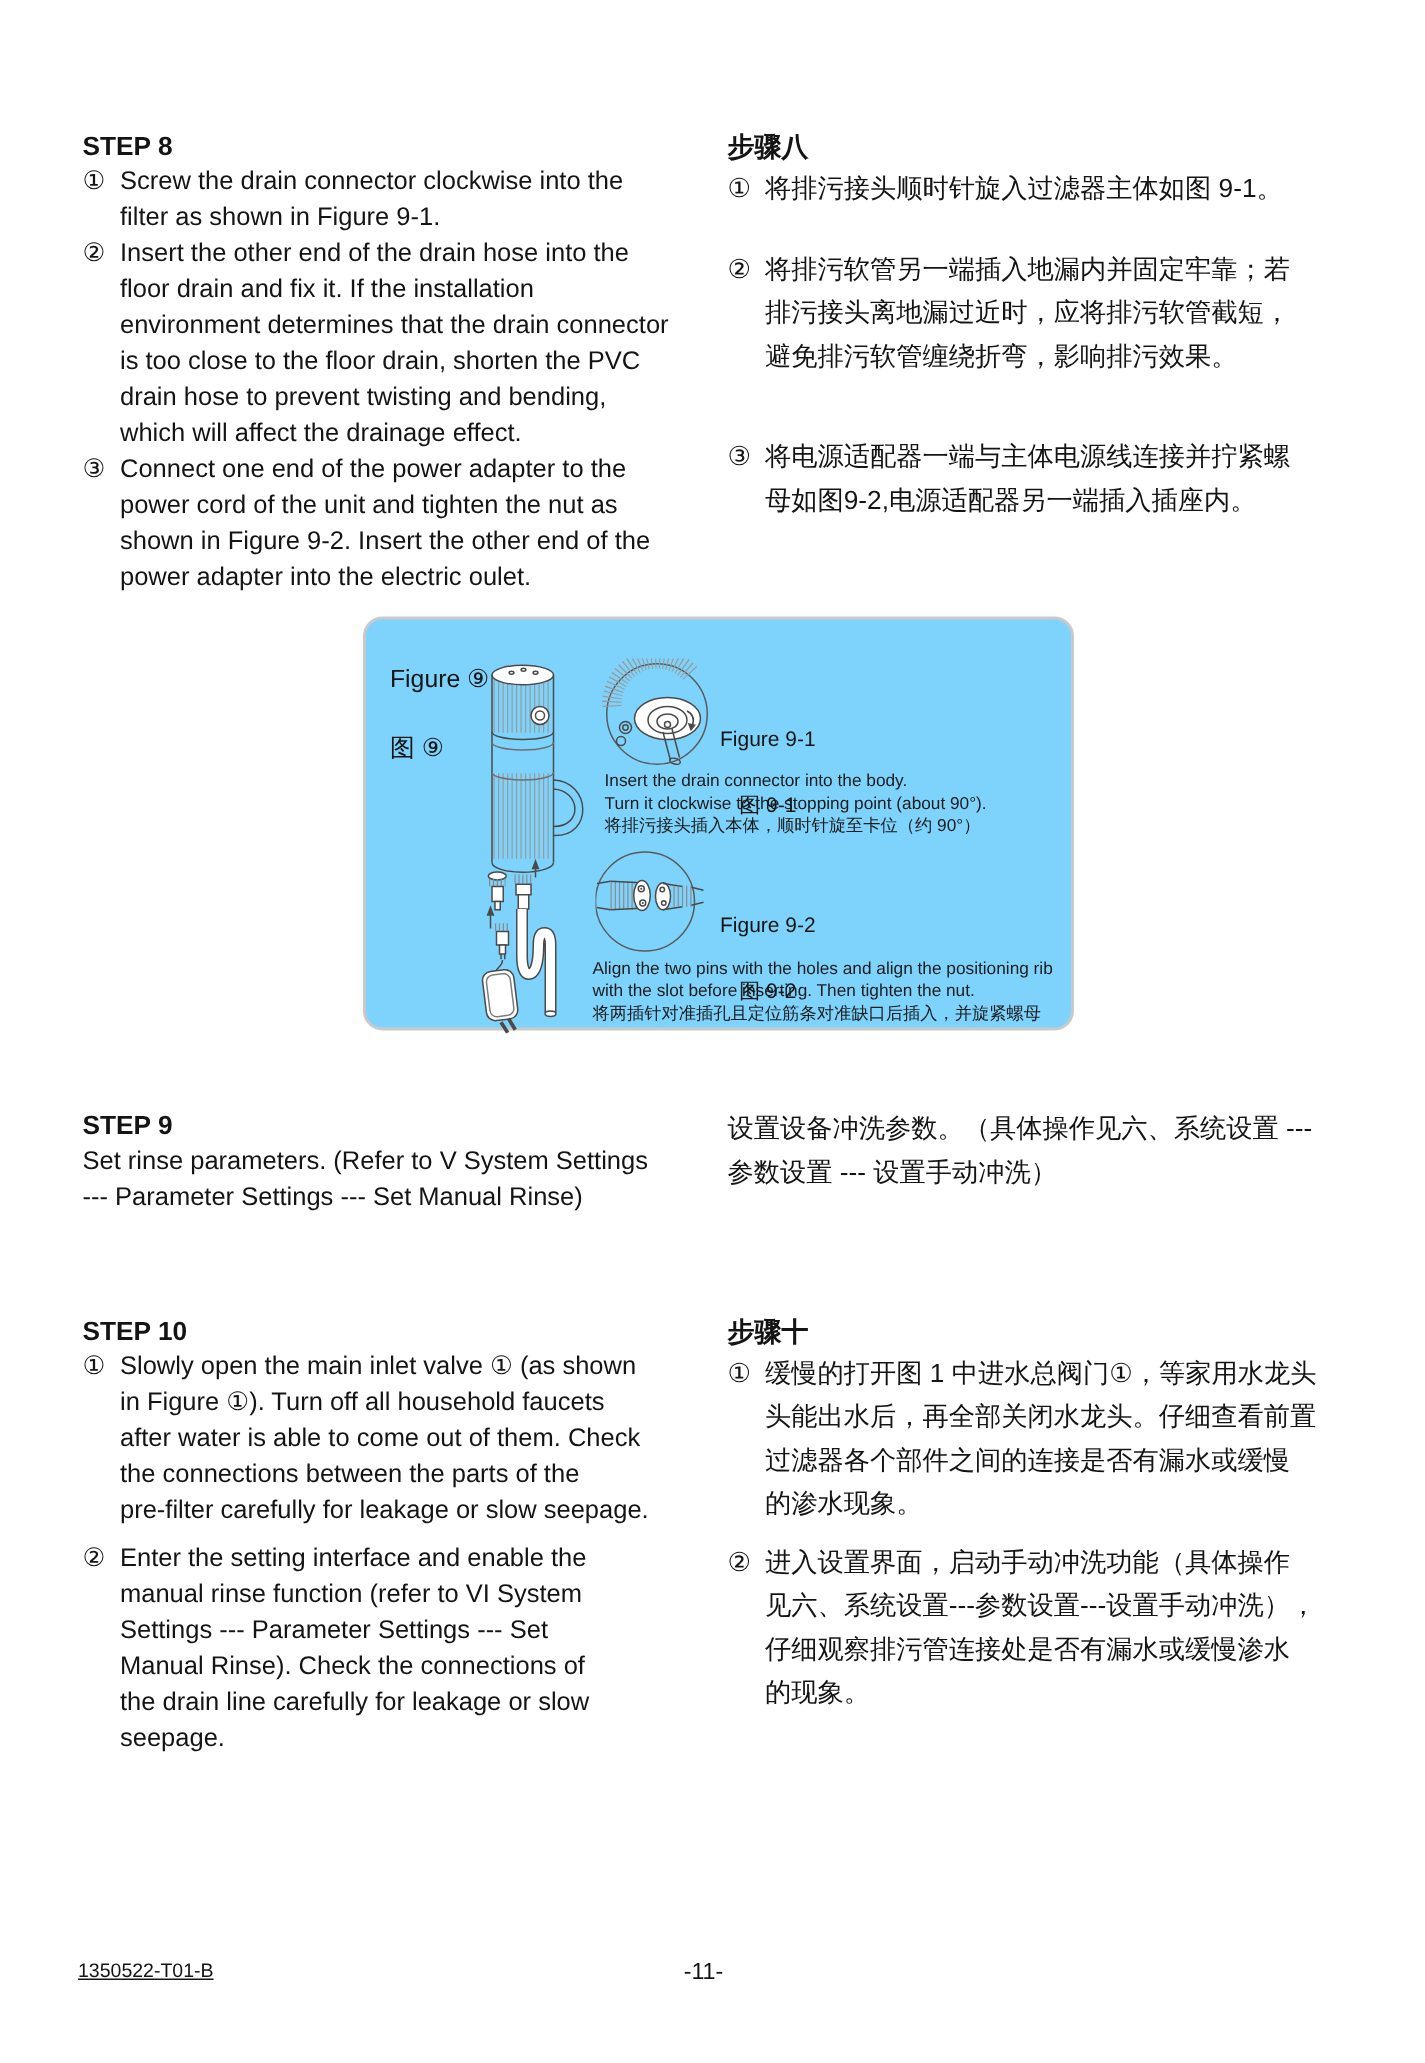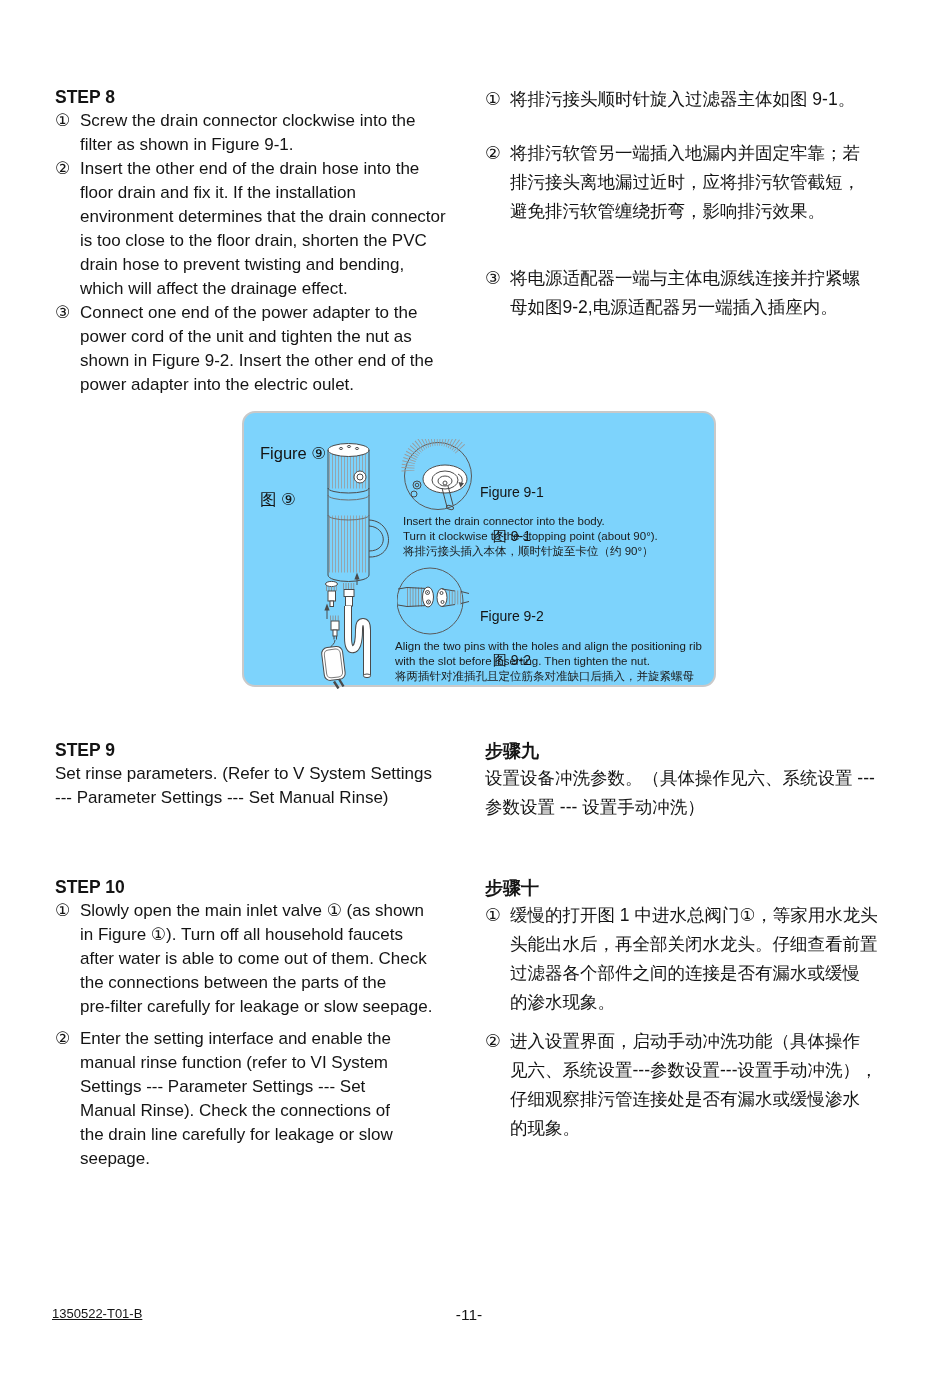--- a/index.html
+++ b/index.html
@@ -56,20 +56,21 @@
   <div class="item">
     <span class="n">③</span>
     <span class="t">Connect one end of the power adapter to the
 power cord of the unit and tighten the nut as
 shown in Figure 9-2. Insert the other end of the
 power adapter into the electric oulet.</span>
   </div>
 </section>
 
 <section class="abs sec zh zh-body" style="left:485px;top:85px;">
+  <h3 class="heading">步骤八</h3>
   <div class="item mb25">
     <span class="n">①</span>
     <span class="t">将排污接头顺时针旋入过滤器主体如图 9-1。</span>
   </div>
   <div class="item mb38">
     <span class="n">②</span>
     <span class="t">将排污软管另一端插入地漏内并固定牢靠；若
 排污接头离地漏过近时，应将排污软管截短，
 避免排污软管缠绕折弯，影响排污效果。</span>
   </div>
@@ -208,21 +209,20 @@
 将两插针对准插孔且定位筋条对准缺口后插入，并旋紧螺母</div>
 </div>
 
 <section class="abs sec en-body" style="left:55px;top:738px;">
   <h3 class="heading">STEP 9</h3>
   <p class="para">Set rinse parameters. (Refer to V System Settings
 --- Parameter Settings --- Set Manual Rinse)</p>
 </section>
 
 <section class="abs sec zh zh-body" style="left:485px;top:738px;">
-  <h3 class="heading">步骤九</h3>
   <p class="para">设置设备冲洗参数。（具体操作见六、系统设置 ---
 参数设置 --- 设置手动冲洗）</p>
 </section>
 
 <section class="abs sec en-body" style="left:55px;top:875px;">
   <h3 class="heading">STEP 10</h3>
   <div class="item mb8">
     <span class="n">①</span>
     <span class="t">Slowly open the main inlet valve ① (as shown
 in Figure ①). Turn off all household faucets

